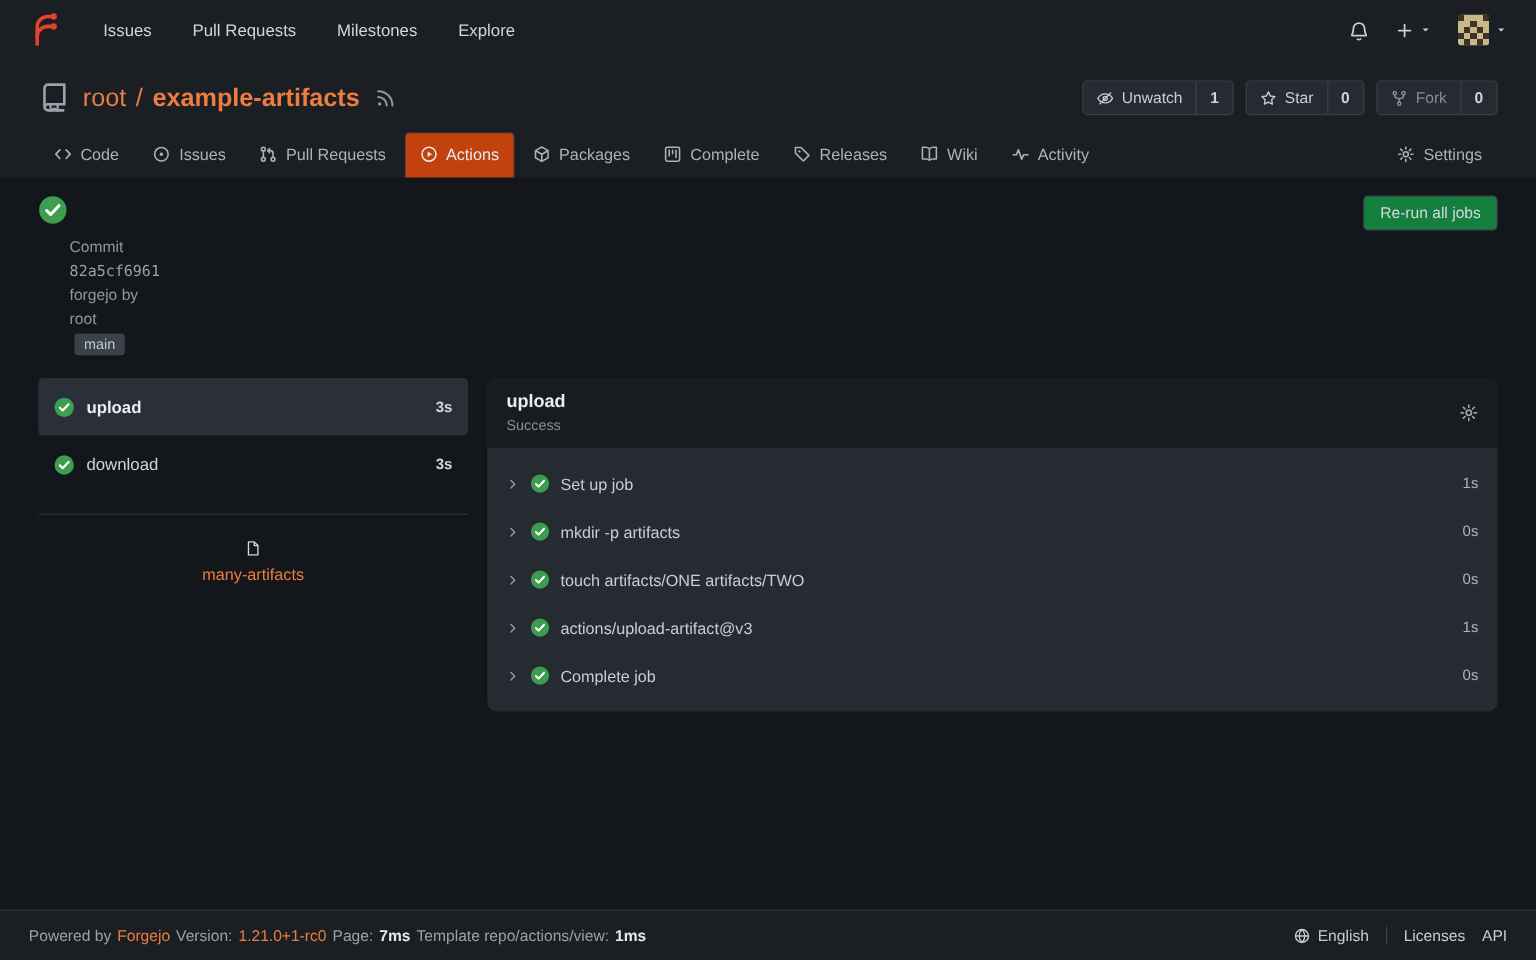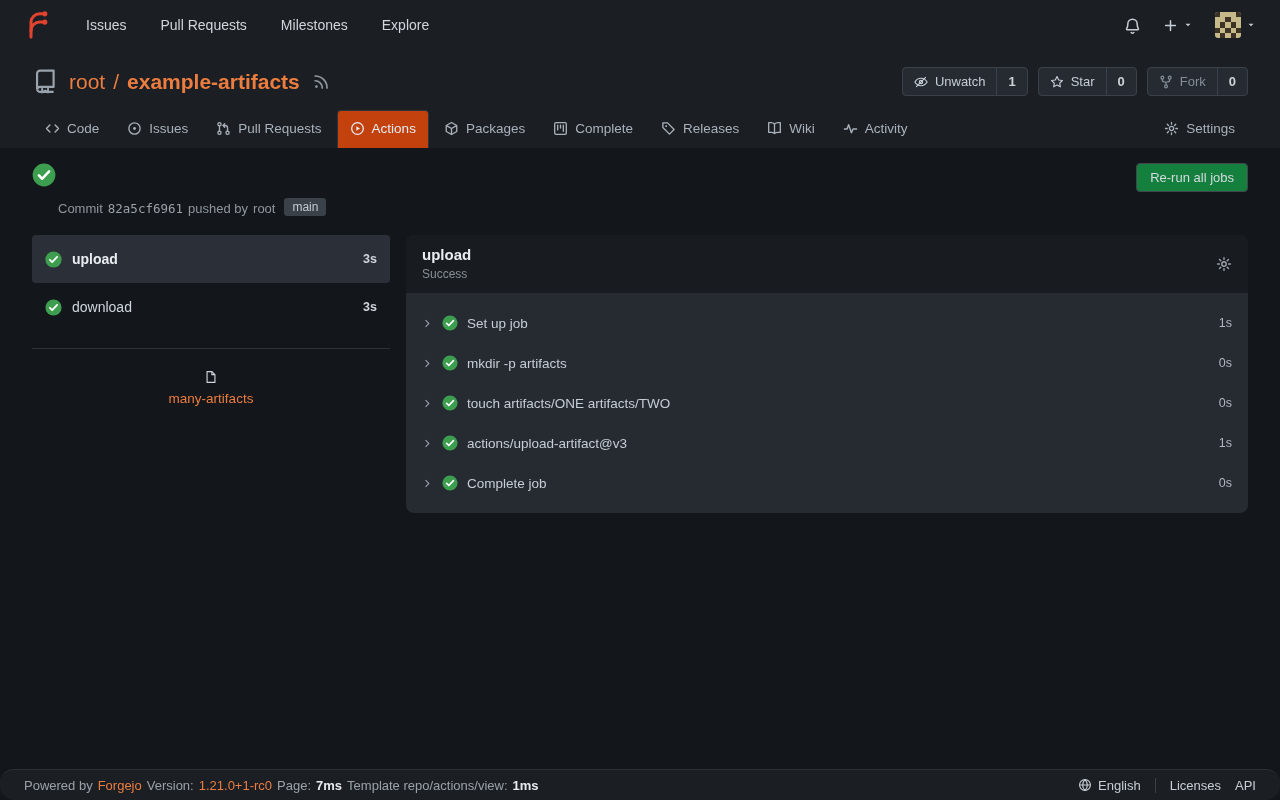--- a/index.html
+++ b/index.html
@@ -46,21 +46,21 @@
   .tab.active { background:#c2410c; border-color:#2d333b; color:#e7ecf0; }
   .tab.settings { margin-left:auto; }
 
   
   main { flex:1; padding:15px 32px 0; overflow:hidden; }
   .run-head { display:flex; align-items:flex-start; justify-content:space-between; }
   .run-title { display:flex; align-items:center; gap:10px; }
   .run-title .icon { width:24px; height:24px; }
   .run-title h2 { margin:0; font-size:19px; color:#e9edf1; font-weight:700; }
   .rerun-btn { background:#15803d; color:#d4dae0; border:1px solid #40474f; border-radius:4px; font-size:13px; padding:6px 13px; cursor:pointer; }
-  .run-sub { margin:6px 0 0 26px; font-size:13px; color:#8f979f; display:flex; align-items:flex-end; gap:5px; }
+  .run-sub { margin:6px 0 0 26px; font-size:13px; color:#8f979f; display:flex; align-items:flex-start; gap:5px;flex-direction:column; }
   .run-sub .sha { font-family:"DejaVu Sans Mono",monospace; font-size:12.5px; color:#99a1a9; }
   .run-sub .badge { background:#3a4149; color:#c2c9d0; padding:2px 8px; border-radius:3px; font-size:12px; margin-left:4px; }
 
   .run-body { display:flex; gap:16px; margin-top:19px; align-items:flex-start; }
   .job-col { width:358px; flex:none; }
   .job-item { display:flex; align-items:center; gap:10px; padding:0 13px; height:48px; border-radius:4px; color:#cfd6dd; cursor:pointer; }
   .job-item.selected { background:#2b3038; }
   .job-item .icon { width:17px; height:17px; }
   .job-name { font-size:14px; }
   .job-item.selected .job-name { font-weight:700; color:#e9edf1; }
@@ -77,21 +77,21 @@
   .panel-status { font-size:12px; color:#868e96; margin-top:4px; }
   .panel-gear { width:16px; height:16px; color:#9aa2aa; cursor:pointer; }
   .steps { padding:10px 0; }
   .step-row { display:flex; align-items:center; gap:9px; padding:0 16px; height:40px; cursor:pointer; }
   .step-chev { width:11px; height:11px; color:#949ca4; }
   .step-row .check { width:16px; height:16px; }
   .step-name { font-size:13.5px; color:#c6cdd4; }
   .step-dur { margin-left:auto; font-size:12.5px; color:#aeb5bc; }
 
   
-  footer { flex:none; height:31px; background:#1b1f24; border-top:1px solid #2a3038; display:flex; align-items:center; justify-content:space-between; padding:0 24px; font-size:13px; color:#9aa1a9;border-radius:14px; }
+  footer { flex:none; height:42px; background:#1b1f24; border-top:1px solid #2a3038; display:flex; align-items:center; justify-content:space-between; padding:0 24px; font-size:13px; color:#9aa1a9; }
   .f-left { display:flex; align-items:center; gap:5px; white-space:nowrap; }
   .f-left a { color:#ec7d3f; }
   .f-left b { color:#e8ebee; font-weight:700; }
   .f-right { display:flex; align-items:center; gap:14px; color:#c6cdd4; }
   .f-lang { display:flex; align-items:center; gap:6px; cursor:pointer; }
   .f-lang .icon { width:14px; height:14px; }
   .f-sep { width:1px; height:15px; background:#3a4149; }
 </style>
 </head>
 <body>
@@ -361,21 +361,21 @@
     <div class="run-title">
       <svg class="icon">
           <use href="#s-check"></use>
         </svg>
     </div>
     <button class="rerun-btn">Re-run all jobs</button>
   </div>
   <div class="run-sub">
     <span>Commit</span>
     <span class="sha">82a5cf6961</span>
-    <span>pushed by</span>
+    <span>forgejo by</span>
     <a>root</a>
     <span class="badge">main</span>
   </div>
 
   <div class="run-body">
 
     <aside class="job-col">
       <div class="job-list">
 
           <div class="job-item selected">

